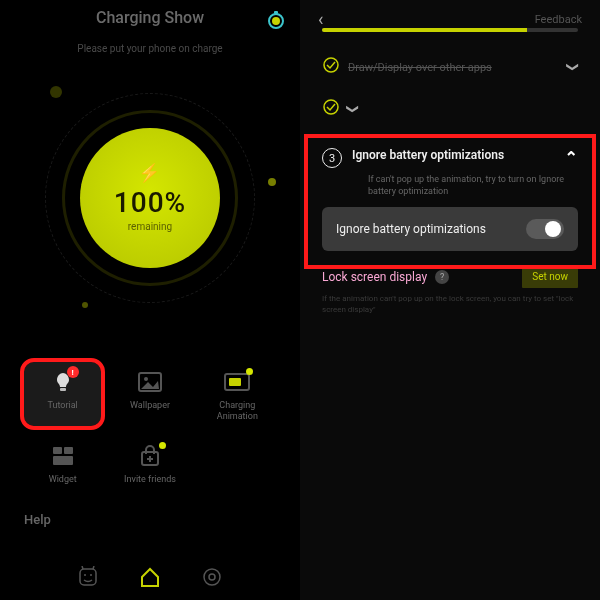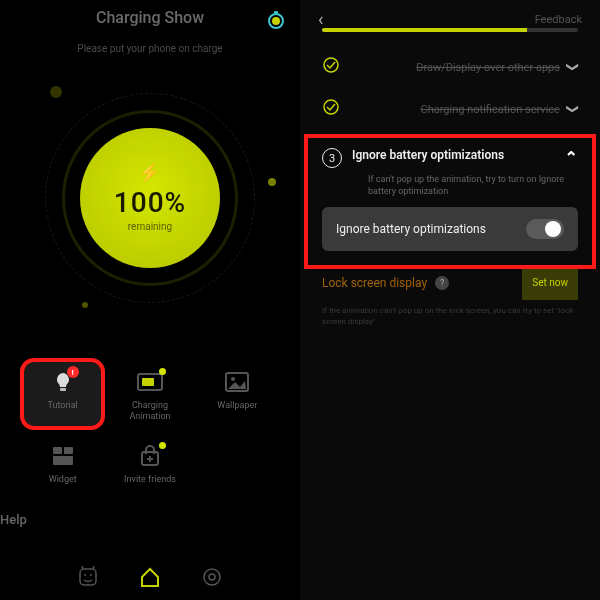--- a/index.html
+++ b/index.html
@@ -124,20 +124,21 @@
     top: -2px; right: -2px;
     width: 7px; height: 7px;
     border-radius: 50%;
     background: #d4e600;
   }
 
   .help-lbl {
     color: #666;
     font-size: 13px;
     font-weight: 500;
+    padding-left: 24px;
     margin-top: 24px;
   }
 
   .bottom-nav {
     position: absolute;
     bottom: 8px;
     left: 0; right: 0;
     display: flex;
     justify-content: center;
     align-items: center;
@@ -180,21 +181,20 @@
     align-items: center;
     gap: 8px;
     padding: 10px 22px;
   }
   .step-row .sc { color: #c6d200; flex-shrink: 0; }
   .step-row .sl {
     flex: 1;
     color: #555;
     font-size: 11px;
     text-decoration: line-through;
-    text-align: right;
   }
   .step-row .chv { color: #aaa; font-size: 12px; }
 
   .box3 {
     outline: 4px solid #ff1a1a;
     margin: 8px 8px 0;
     padding: 10px 14px 14px;
   }
   .b3-head {
     display: flex;
@@ -266,37 +266,37 @@
     background: #555;
     margin-right: 6px;
     vertical-align: -1px;
   }
   .lock-row {
     display: flex;
     align-items: center;
     gap: 8px;
     padding: 0 22px;
   }
-  .lock-lbl { color: #a16207; font-size: 12px; }
+  .lock-lbl { color: #f9a8d4; font-size: 12px; }
   .q-circ {
     width: 14px; height: 14px;
     border-radius: 50%;
     background: #444;
     color: #aaa;
     font-size: 9px;
     display: flex;
     align-items: center;
     justify-content: center;
   }
   .set-now {
     margin-left: auto;
     background: rgba(198,210,0,0.25);
     color: #c6d200;
     font-size: 10px;
-    padding: 12px 10px;
+    padding: 6px 10px;
     border-radius: 1px;
   }
   .lock-desc {
     color: #3a3a3a;
     font-size: 8px;
     line-height: 1.3;
     padding: 6px 22px 0;
   }
 </style>
 </head>
@@ -334,38 +334,38 @@
         <svg width="22" height="22" viewBox="0 0 22 22">
           <path d="M11 2 C14 2 17 5 17 9 C17 12 14 13 14 16 L8 16 C8 13 5 12 5 9 C5 5 8 2 11 2 Z" fill="#dcdcdc"></path>
           <rect x="8" y="17" width="6" height="3" rx="1" fill="#bbb"></rect>
         </svg>
         <span class="alert-dot">!</span>
       </div>
       <div class="cell-lbl">Tutorial</div>
     </div>
     <div class="cell">
       <div class="cell-ico">
-        <svg width="26" height="18" viewBox="0 0 26 18">
-          <rect x="1" y="1" width="24" height="16" rx="2" fill="none" stroke="#555" stroke-width="2"></rect>
-          <rect x="5" y="5" width="12" height="8" rx="1" fill="#c6d200"></rect>
-        </svg>
-        <span class="yel-dot"></span>
-      </div>
-      <div class="cell-lbl" style="white-space:pre-line">Charging
-Animation</div>
-    </div>
-    <div class="cell">
-      <div class="cell-ico">
         <svg width="24" height="20" viewBox="0 0 24 20">
           <rect x="1" y="1" width="22" height="18" rx="2" fill="none" stroke="#555" stroke-width="2"></rect>
           <circle cx="8" cy="7" r="2" fill="#555"></circle>
           <path d="M3 17 L10 10 L15 15 L20 9 L21 17 Z" fill="#555"></path>
         </svg>
       </div>
       <div class="cell-lbl">Wallpaper</div>
+    </div>
+    <div class="cell">
+      <div class="cell-ico">
+        <svg width="26" height="18" viewBox="0 0 26 18">
+          <rect x="1" y="1" width="24" height="16" rx="2" fill="none" stroke="#555" stroke-width="2"></rect>
+          <rect x="5" y="5" width="12" height="8" rx="1" fill="#c6d200"></rect>
+        </svg>
+        <span class="yel-dot"></span>
+      </div>
+      <div class="cell-lbl" style="white-space:pre-line">Charging
+Animation</div>
     </div>
     <div class="cell">
       <div class="cell-ico">
         <svg width="22" height="20" viewBox="0 0 22 20">
           <rect x="1" y="1" width="9" height="7" rx="1" fill="#555"></rect>
           <rect x="12" y="1" width="9" height="7" rx="1" fill="#555"></rect>
           <rect x="1" y="10" width="20" height="9" rx="1" fill="#555"></rect>
         </svg>
       </div>
       <div class="cell-lbl">Widget</div>
@@ -429,21 +429,20 @@
     <span class="sl">Draw/Display over other apps</span>
     <span class="chv" style="display: inline-block; transform: rotate(90deg);">❯</span>
   </div>
   <div class="step-row">
     <span class="sc">
       <svg width="18" height="18" viewBox="0 0 18 18">
           <circle cx="9" cy="9" r="7" fill="none" stroke="#c6d200" stroke-width="1.5"></circle>
           <path d="M5 9 L8 12 L13 6" fill="none" stroke="#c6d200" stroke-width="1.5"></path>
         </svg>
     </span>
-    <span class="sl">Charging notification service</span>
     <span class="chv" style="display: inline-block; transform: rotate(90deg);">❯</span>
   </div>
 
   <div class="box3">
     <div class="b3-head">
       <div class="num-circ">3</div>
       <div class="b3-title">Ignore battery optimizations</div>
       <span class="b3-chev">⌃</span>
     </div>
     <div class="b3-desc">If can't pop up the animation, try to turn on Ignore battery optimization</div>

